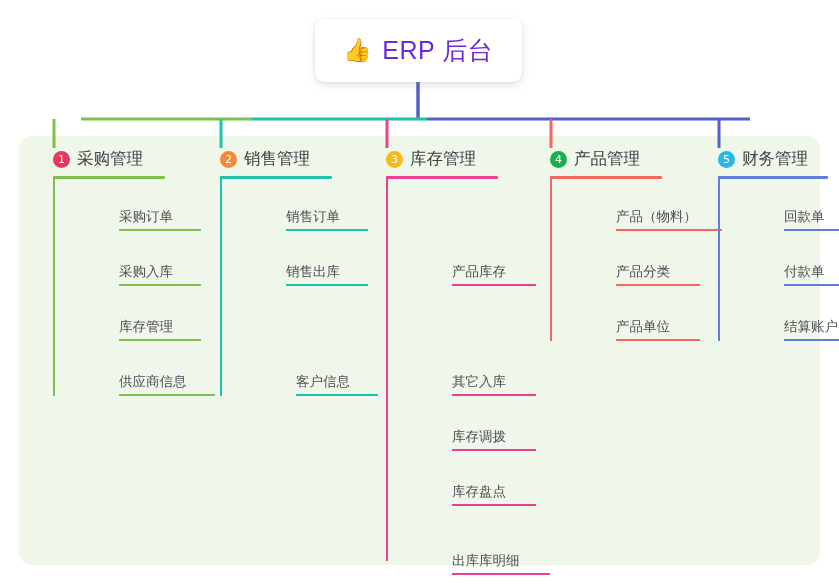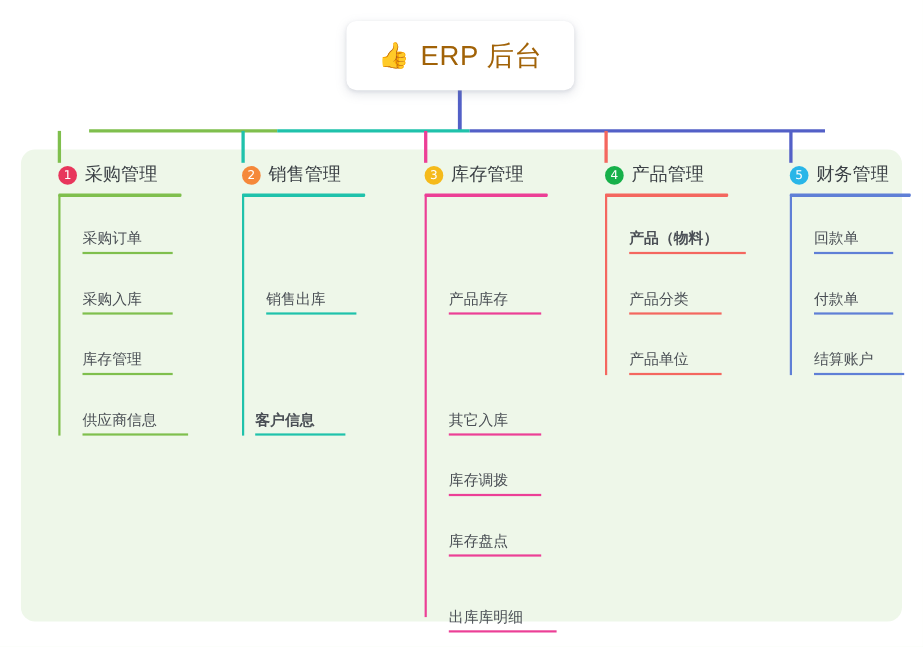--- a/index.html
+++ b/index.html
@@ -19,21 +19,21 @@
     width:207px;height:63px;
     background:#ffffff;
     border-radius:9px;
     box-shadow:0 3px 10px rgba(120,130,150,.20), 0 1px 3px rgba(120,130,150,.14);
     display:flex;align-items:center;justify-content:center;
     gap:10px;
     z-index:6;
   }
   .root-emoji{font-size:23px;line-height:1;}
   .root-title{
-    font-size:25px;color:#a16207;letter-spacing:.5px;white-space:nowrap;
+    font-size:25px;color:#6d28d9;letter-spacing:.5px;white-space:nowrap;
   }
 
   
   .panel{
     position:absolute;
     left:19px;top:136px;
     width:801px;height:429px;
     background:#eef7e9;
     border-radius:13px;
     z-index:1;
@@ -59,20 +59,21 @@
     font-family:"DejaVu Sans",sans-serif;
   }
   .col-title{font-size:16.5px;color:#3b4045;}
   .col-underline{
     position:absolute;left:20px;top:30px;height:3px;border-radius:1px;
   }
   .spine{position:absolute;width:2px;top:31px;}
   .item{
     position:absolute;
     box-sizing:border-box;
+    margin-left:44px;
   }
   .item-label{
     position:absolute;
     left:0;bottom:5px;
     font-size:13.5px;color:#4a4f55;white-space:nowrap;
   }
   .item-underline{
     position:absolute;left:0;bottom:0;height:2px;
   }
 </style>
@@ -125,25 +126,29 @@
           <div class="item-underline" style="width: 96px; background: rgb(127, 191, 77);"></div>
         </div>
       </div>
       <div class="col" style="left: 200px; top: 146px;">
         <div class="col-head">
           <span class="badge" style="background: rgb(245, 136, 58);">2</span>
           <span class="col-title">销售管理</span>
         </div>
         <div class="col-underline" style="width: 112px; background: rgb(31, 194, 171);"></div>
         <div class="spine" style="left: 20px; height: 219px; background: rgb(31, 194, 171);"></div>
+        <div class="item" style="left: 42px; top: 55px; width: 82px; height: 30px;">
+          <span class="item-label">销售订单</span>
+          <div class="item-underline" style="width: 82px; background: rgb(31, 194, 171);"></div>
+        </div>
         <div class="item" style="left: 42px; top: 110px; width: 82px; height: 30px;">
           <span class="item-label">销售出库</span>
           <div class="item-underline" style="width: 82px; background: rgb(31, 194, 171);"></div>
         </div>
-        <div class="item" style="left: 32px; top: 220px; width: 82px; height: 30px; font-weight: bold;">
+        <div class="item" style="left: 52px; top: 220px; width: 82px; height: 30px;">
           <span class="item-label">客户信息</span>
           <div class="item-underline" style="width: 82px; background: rgb(31, 194, 171);"></div>
         </div>
       </div>
       <div class="col" style="left: 366px; top: 146px;">
         <div class="col-head">
           <span class="badge" style="background: rgb(245, 186, 27);">3</span>
           <span class="col-title">库存管理</span>
         </div>
         <div class="col-underline" style="width: 112px; background: rgb(236, 63, 150);"></div>
@@ -169,21 +174,21 @@
           <div class="item-underline" style="width: 98px; background: rgb(236, 63, 150);"></div>
         </div>
       </div>
       <div class="col" style="left: 530px; top: 146px;">
         <div class="col-head">
           <span class="badge" style="background: rgb(23, 176, 74);">4</span>
           <span class="col-title">产品管理</span>
         </div>
         <div class="col-underline" style="width: 112px; background: rgb(244, 103, 95);"></div>
         <div class="spine" style="left: 20px; height: 164px; background: rgb(244, 103, 95);"></div>
-        <div class="item" style="left: 42px; top: 55px; width: 106px; height: 30px; font-weight: bold;">
+        <div class="item" style="left: 42px; top: 55px; width: 106px; height: 30px;">
           <span class="item-label">产品（物料）</span>
           <div class="item-underline" style="width: 106px; background: rgb(244, 103, 95);"></div>
         </div>
         <div class="item" style="left: 42px; top: 110px; width: 84px; height: 30px;">
           <span class="item-label">产品分类</span>
           <div class="item-underline" style="width: 84px; background: rgb(244, 103, 95);"></div>
         </div>
         <div class="item" style="left: 42px; top: 165px; width: 84px; height: 30px;">
           <span class="item-label">产品单位</span>
           <div class="item-underline" style="width: 84px; background: rgb(244, 103, 95);"></div>

